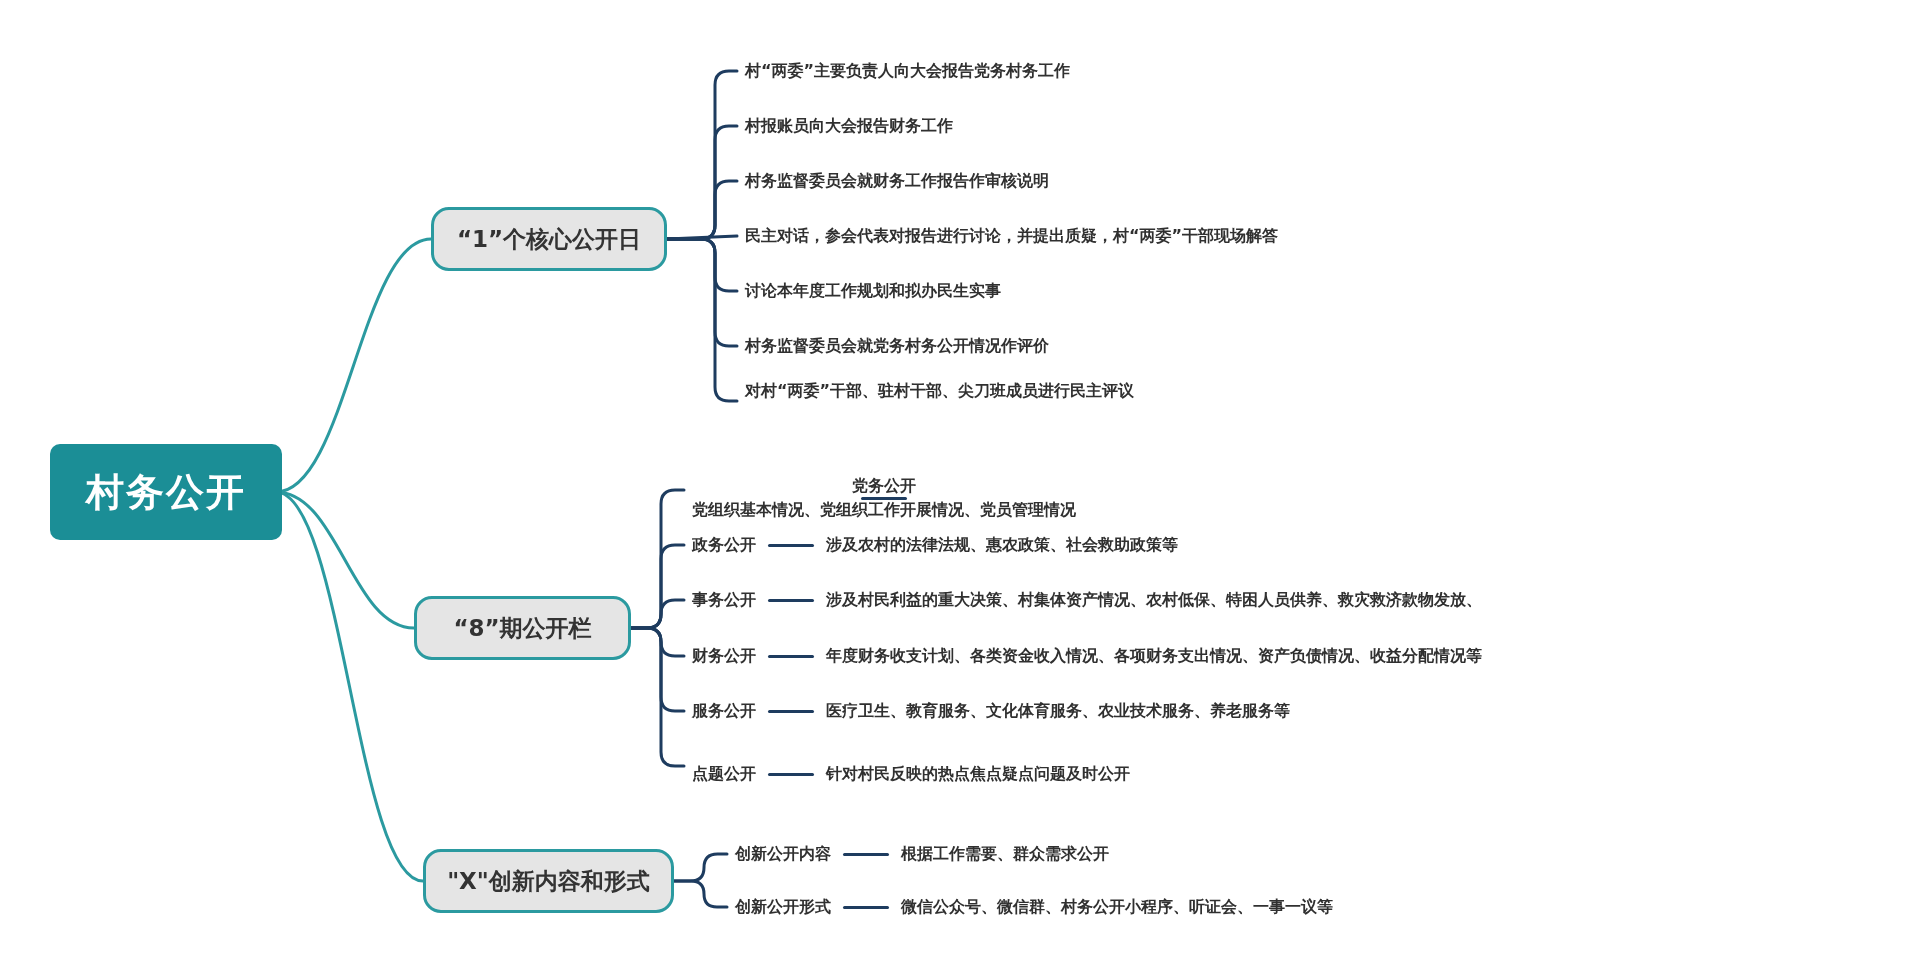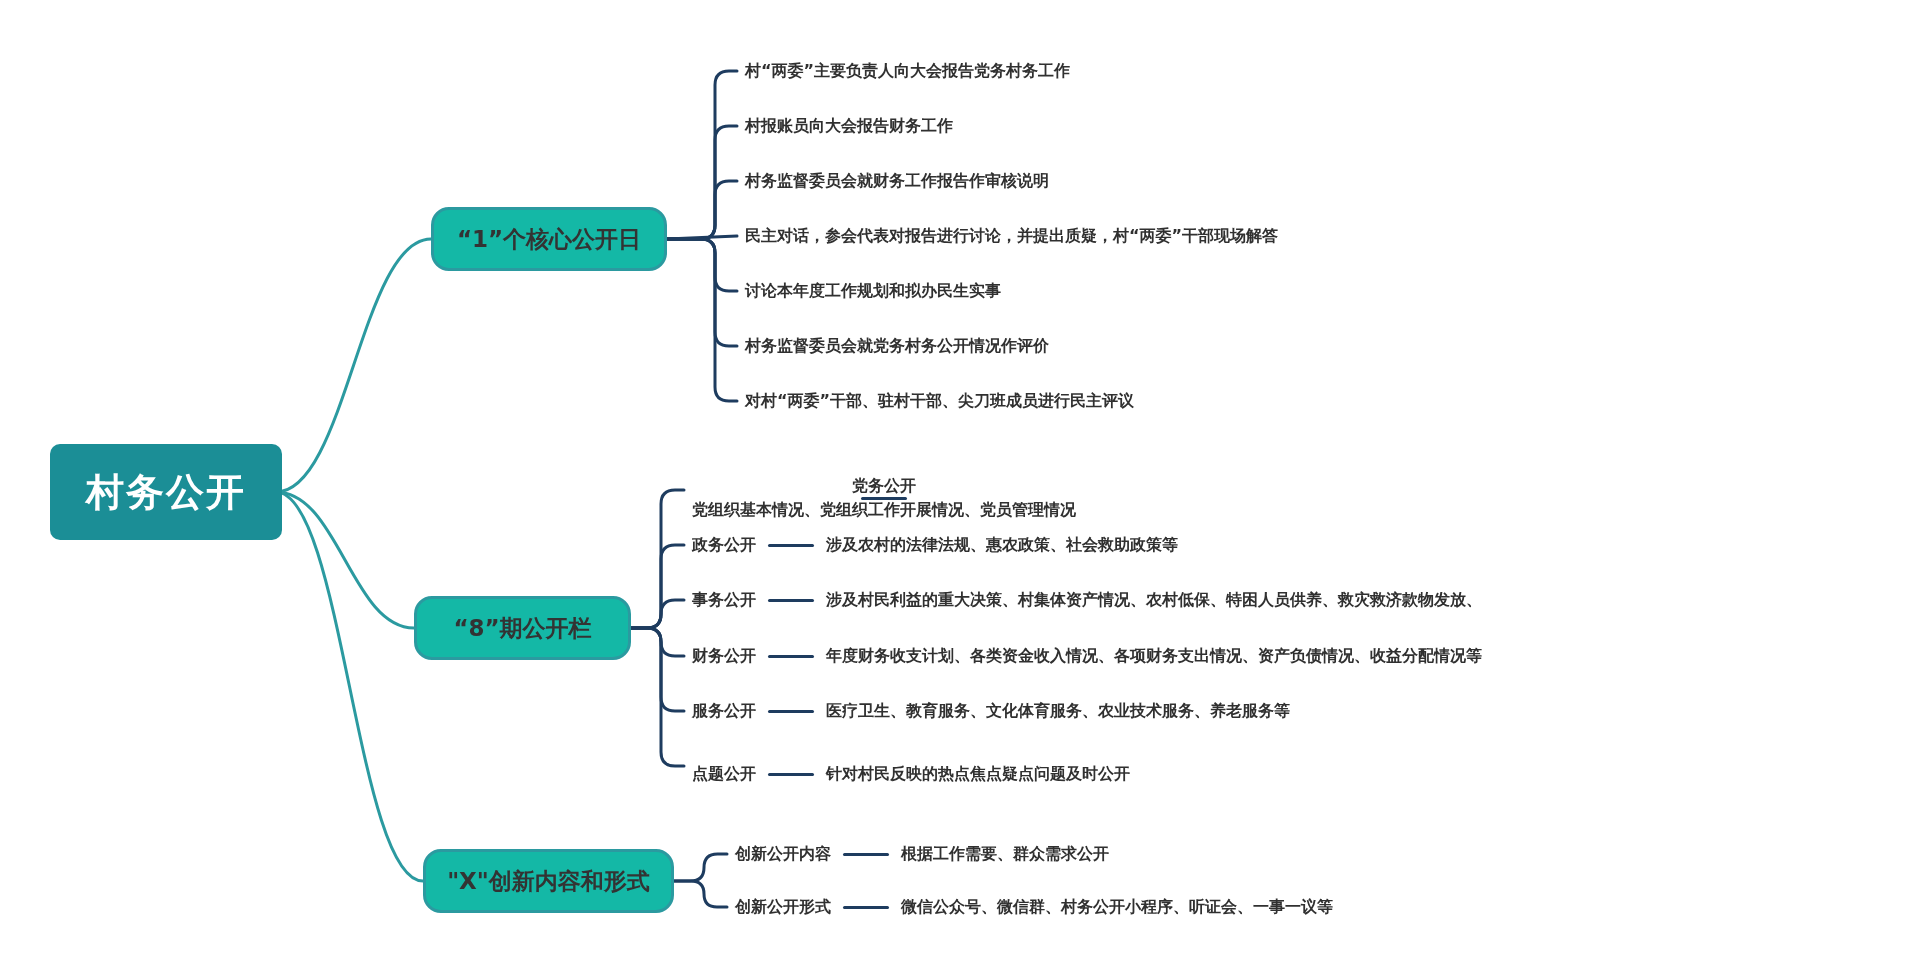--- a/index.html
+++ b/index.html
@@ -24,21 +24,21 @@
     background: var(--root-fill, #1b8e96);
     color: #ffffff;
     border-radius: 10px;
     display: flex; align-items: center; justify-content: center;
     font-size: 38px; font-weight: bold; letter-spacing: 2px;
     cursor: pointer;
   }
 
   .branch-box {
     position: absolute;
-    background: #14b8a6;
+    background: #e5e5e5;
     border: 3px solid var(--teal, #2b9aa0);
     border-radius: 18px;
     display: flex; align-items: center; justify-content: center;
     font-size: 23px; font-weight: 600; color: #333333;
     white-space: nowrap;
     cursor: pointer;
   }
 
   .leaf {
     position: absolute;
@@ -110,21 +110,21 @@
   </div>
   <div class="leaf" style="left:745px; top:222px;">
     <span class="leaf-text">民主对话，参会代表对报告进行讨论，并提出质疑，村“两委”干部现场解答</span>
   </div>
   <div class="leaf" style="left:745px; top:277px;">
     <span class="leaf-text">讨论本年度工作规划和拟办民生实事</span>
   </div>
   <div class="leaf" style="left:745px; top:332px;">
     <span class="leaf-text">村务监督委员会就党务村务公开情况作评价</span>
   </div>
-  <div class="leaf" style="left:745px; top:387px;">
+  <div class="leaf" style="left:745px; top:377px;">
     <span class="leaf-text">对村“两委”干部、驻村干部、尖刀班成员进行民主评议</span>
   </div>
 
   <div class="leaf" style="left:692px; top:476px;flex-direction:column;">
     <span class="leaf-label">党务公开</span>
     <span class="dash"></span>
     <span class="leaf-text">党组织基本情况、党组织工作开展情况、党员管理情况</span>
   </div>
   <div class="leaf" style="left:692px; top:531px;">
     <span class="leaf-label">政务公开</span>

